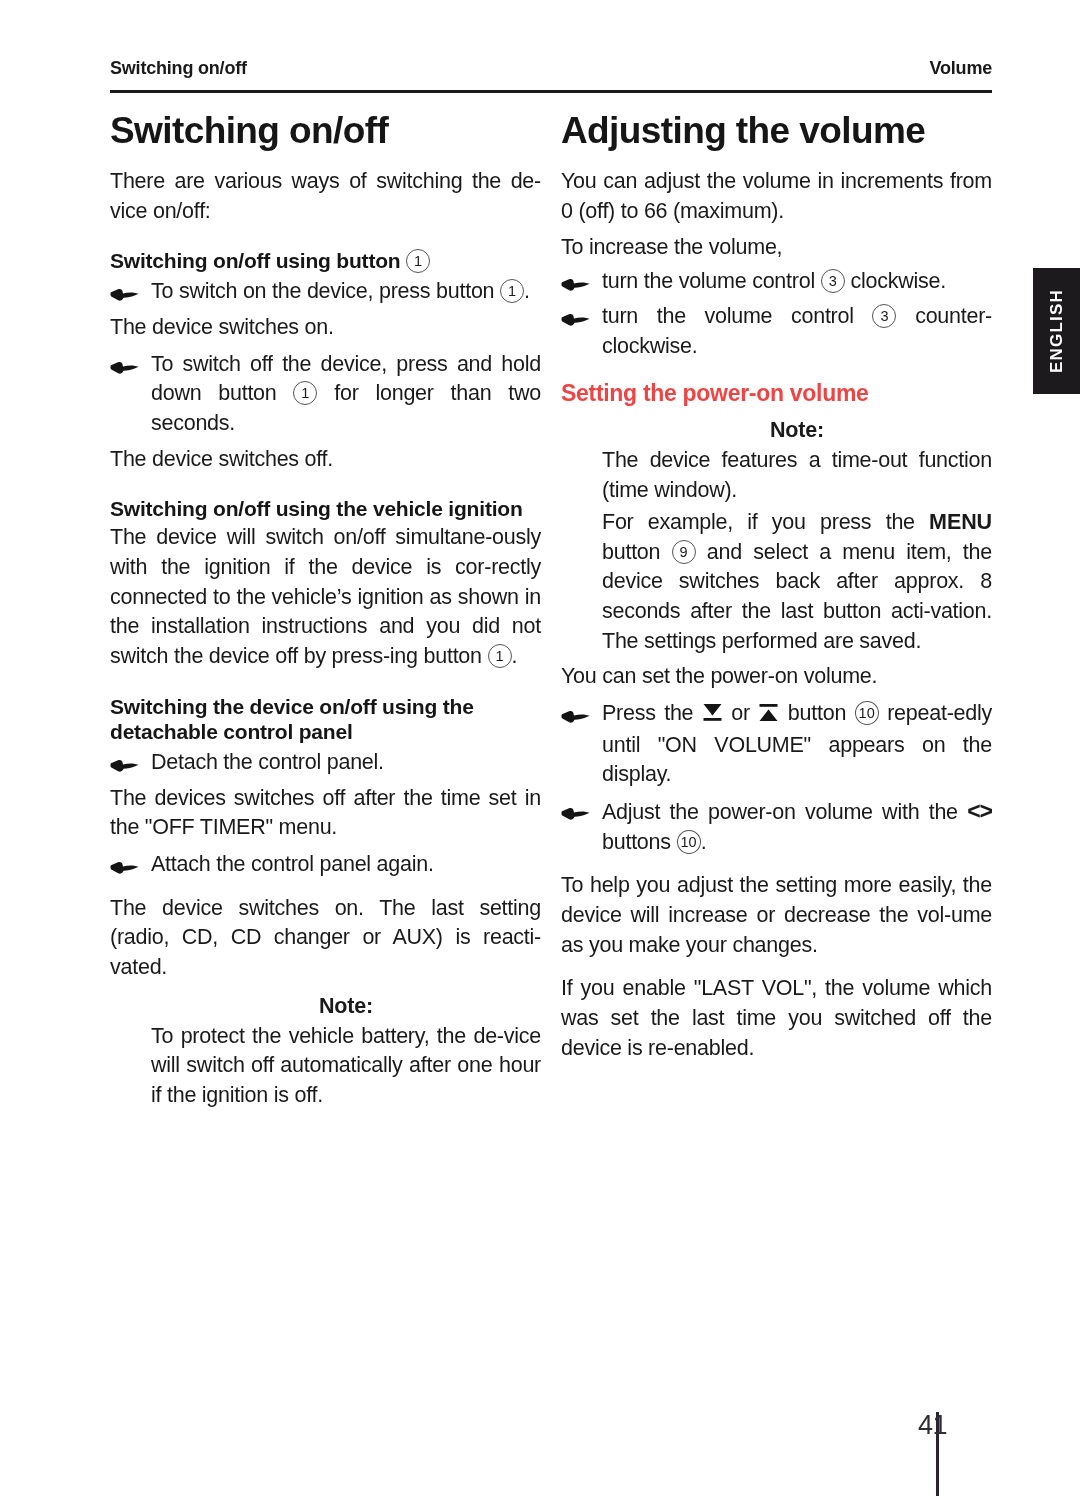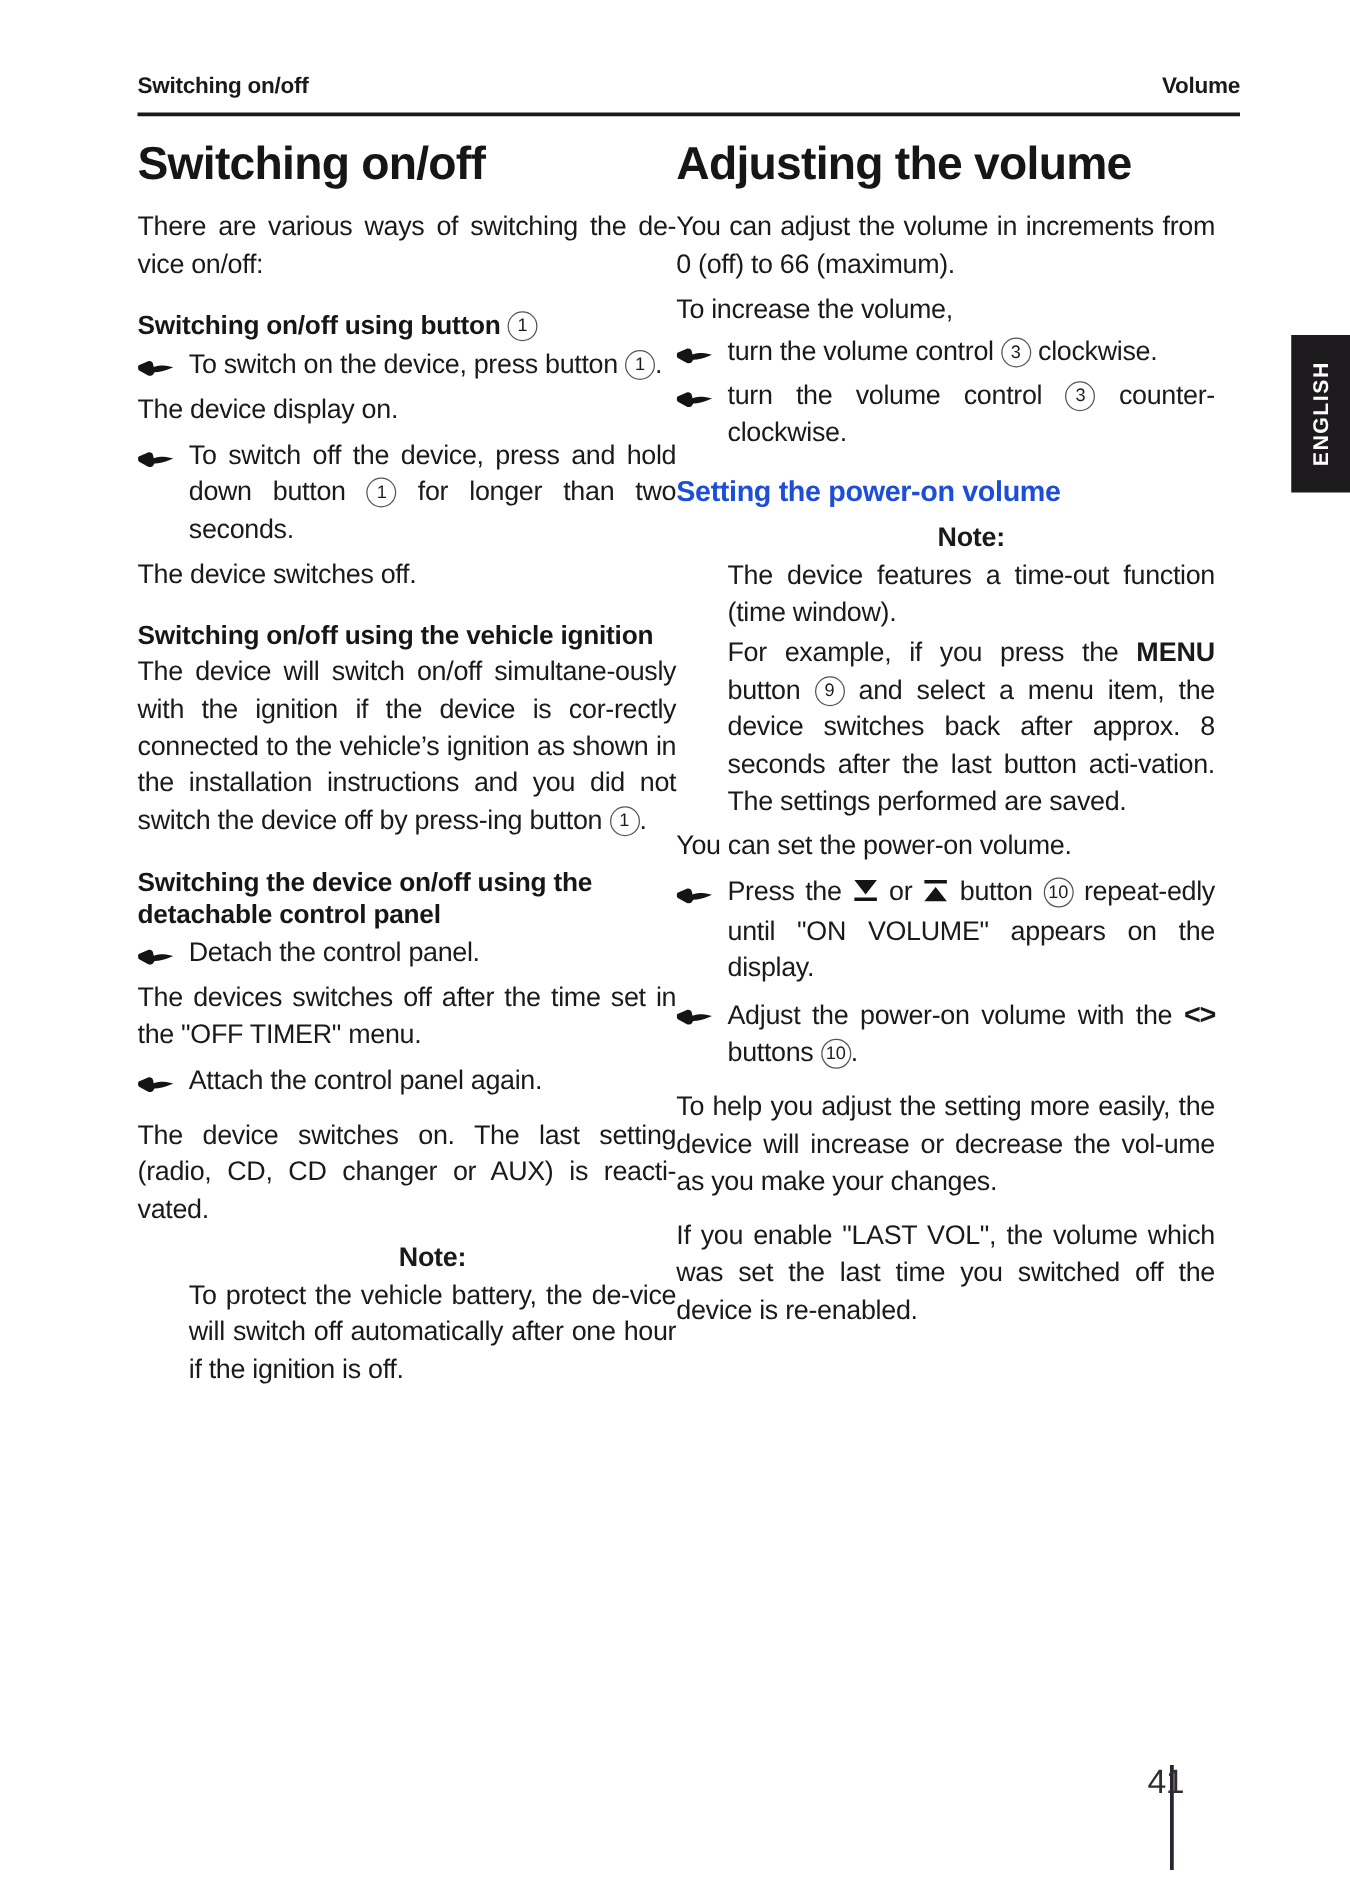--- a/index.html
+++ b/index.html
@@ -45,37 +45,37 @@
     left: 110px;
     top: 112px;
     width: 882px;
     display: flex;
     gap: 0px;
   }
   .col {
     width: 431px;
     flex: 0 0 431px;
   }
-  .col.right { }
+  .col.right { margin-left: 20px; }
 
   h1.sec-title {
     font-size: 37px;
     font-weight: bold;
     letter-spacing: -0.6px;
     margin: 0 0 16px 0;
     line-height: 1.05;
     color: #161616;
   }
   h2.sub-title {
     font-size: 23px;
     font-weight: bold;
     letter-spacing: -0.3px;
     margin: 18px 0 4px 0;
     line-height: 1.18;
-    color: #1d4ed8;
+    color: #ef4444;
   }
   h3.head {
     font-size: 21px;
     font-weight: bold;
     letter-spacing: -0.2px;
     margin: 22px 0 2px 0;
     line-height: 1.2;
     color: #161616;
   }
   p.body {
@@ -219,21 +219,21 @@
     <div class="bullet">
       <span class="hand">
         <svg width="29" height="13" viewBox="0 0 29 13">
             <path d="M1 4.2 L8 1.2 C10 0.4 12 1.2 12.4 3 L13 5.6 C17 4.4 21.5 4.2 25 4.9 L28.6 5.7 L25.2 7.2 C21.8 8.7 17.6 9.6 13.6 9.8 L12.6 11.3 C11.6 12.7 9.6 13 8.2 12.2 L1.3 8.4 C0.3 7.9 0.2 4.7 1 4.2 Z" fill="#141414"></path>
           </svg>
       </span>
       <span>To switch on the device, press button</span>
       <span class="ref">1</span><span>.</span>
     </div>
 
-    <p class="body">The device display on.</p>
+    <p class="body">The device switches on.</p>
 
     <div class="bullet">
       <span class="hand">
         <svg width="29" height="13" viewBox="0 0 29 13">
             <path d="M1 4.2 L8 1.2 C10 0.4 12 1.2 12.4 3 L13 5.6 C17 4.4 21.5 4.2 25 4.9 L28.6 5.7 L25.2 7.2 C21.8 8.7 17.6 9.6 13.6 9.8 L12.6 11.3 C11.6 12.7 9.6 13 8.2 12.2 L1.3 8.4 C0.3 7.9 0.2 4.7 1 4.2 Z" fill="#141414"></path>
           </svg>
       </span>
       <span>To switch off the device, press and hold down button</span>
       <span class="ref">1</span>
       <span>for longer than two seconds.</span>

